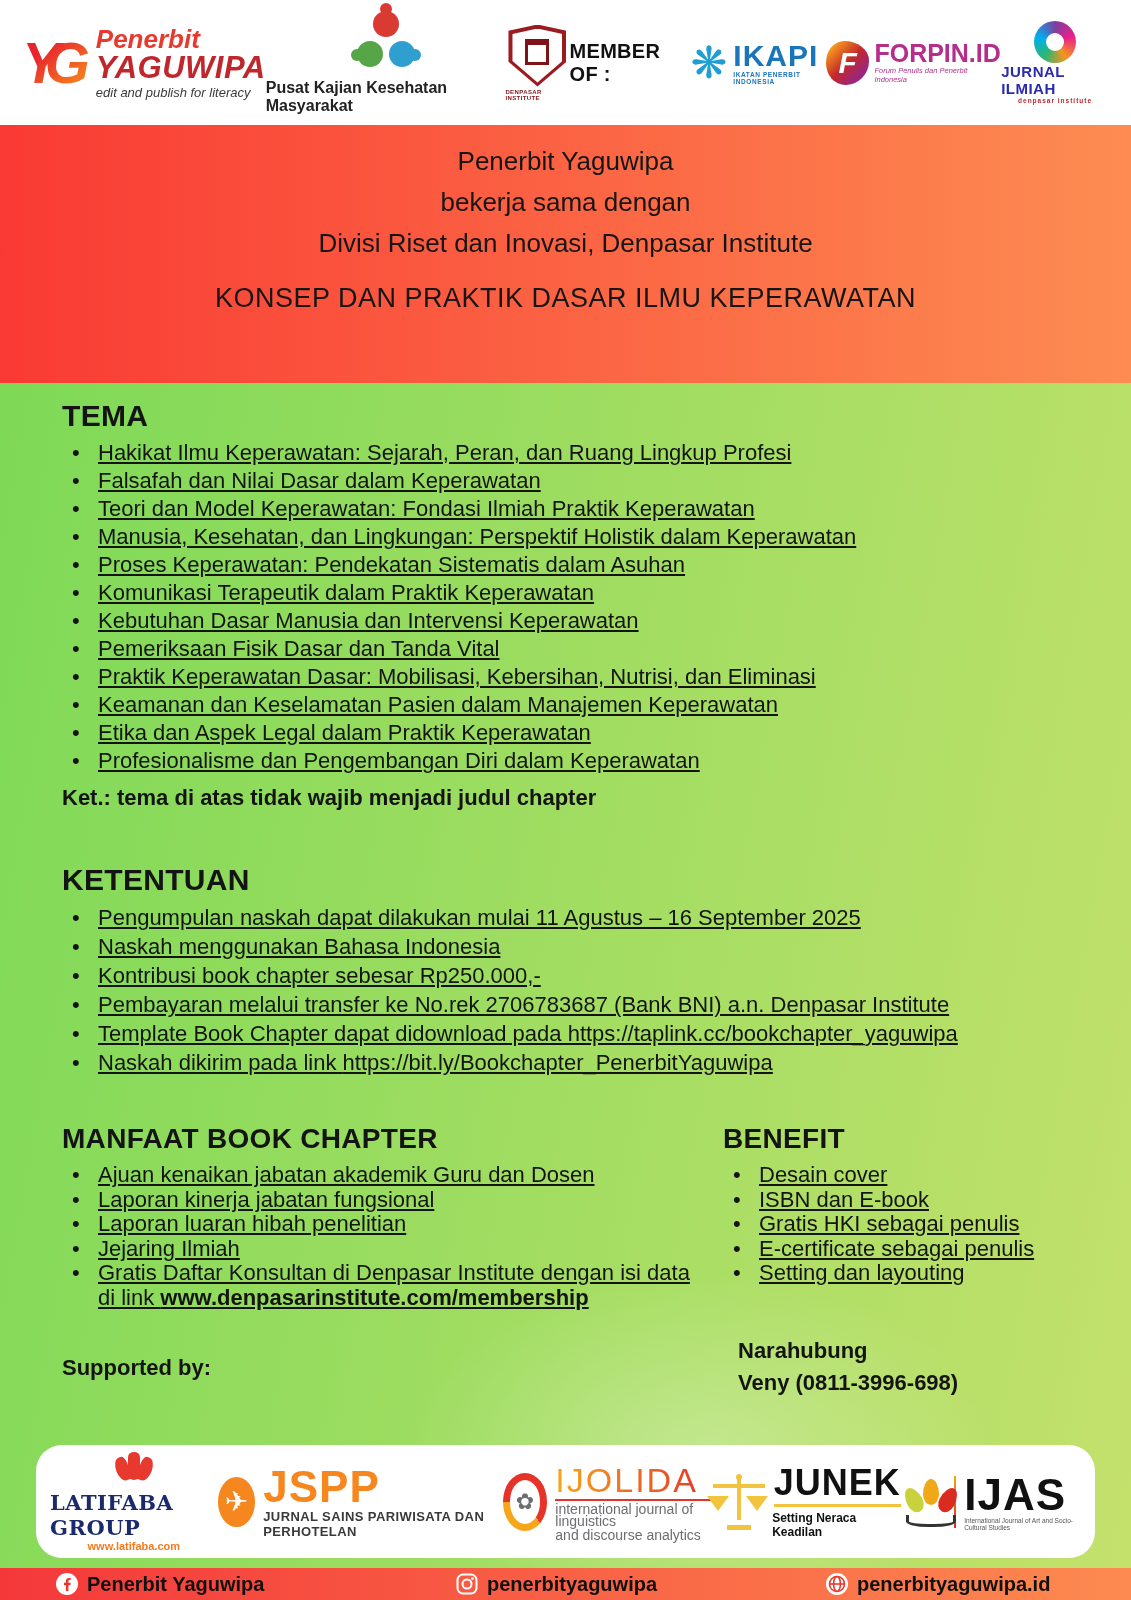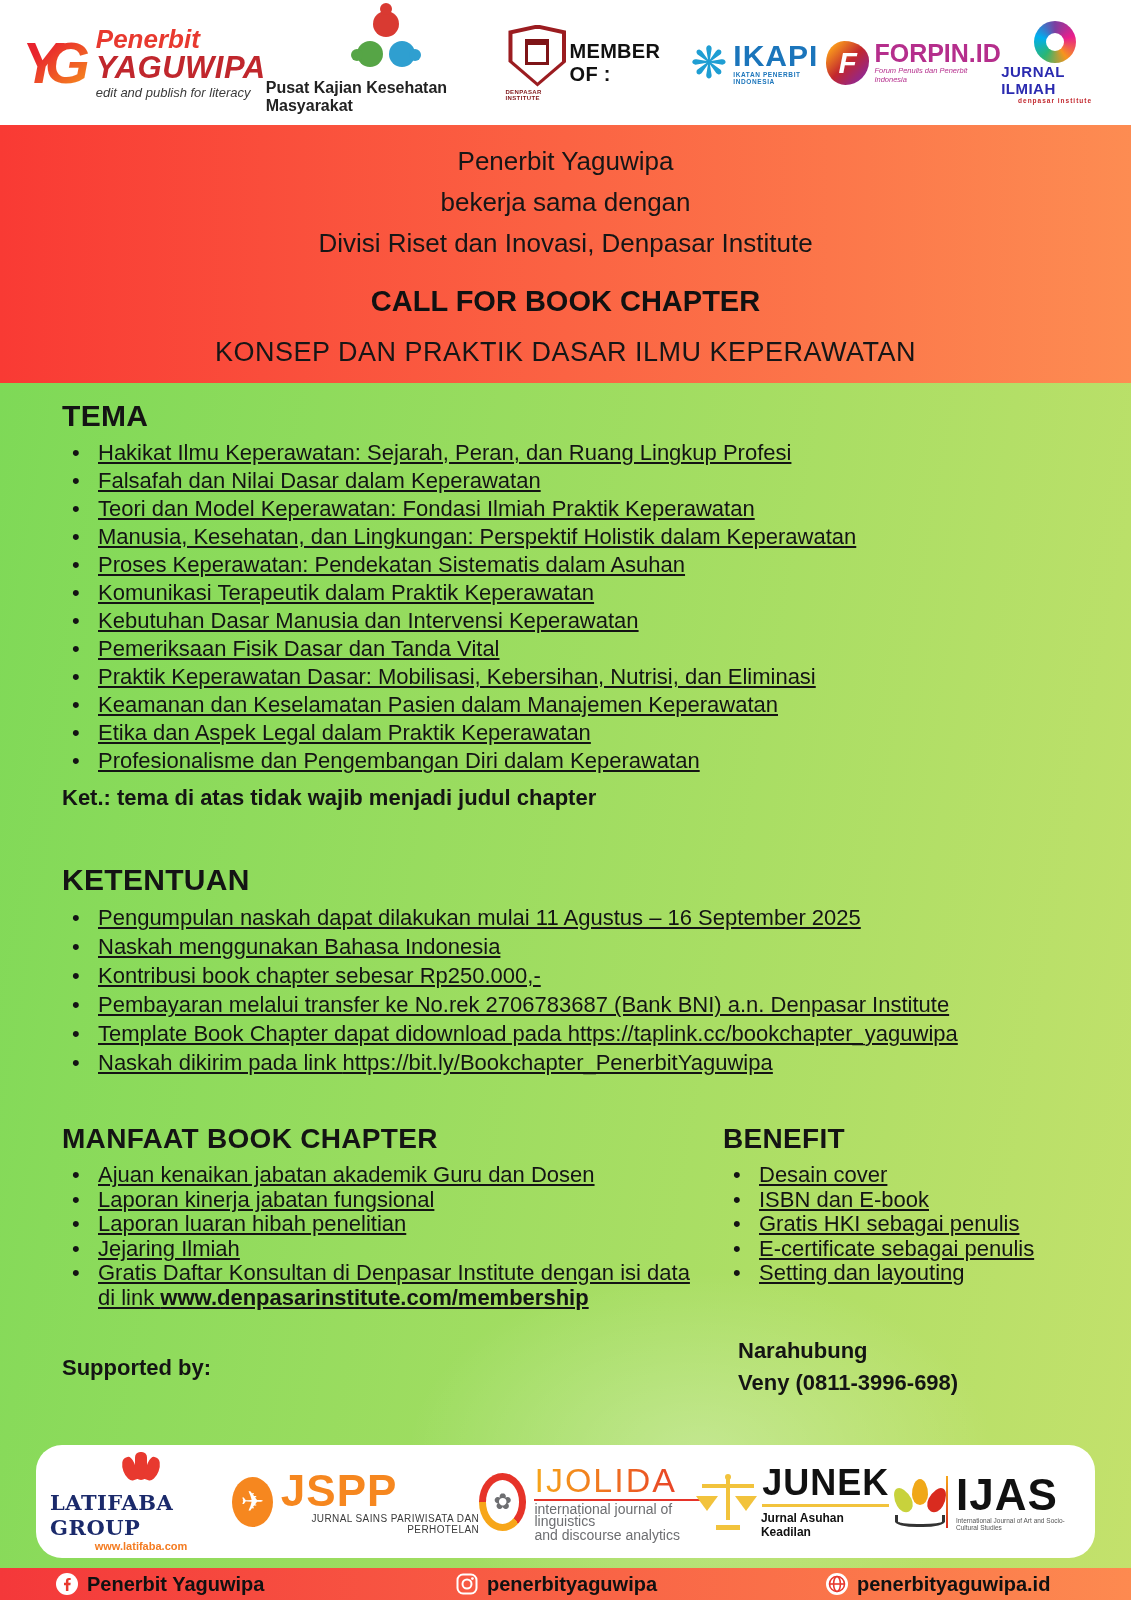--- a/index.html
+++ b/index.html
@@ -107,21 +107,21 @@
   .tulip .pc { left:14px; top:0; width:12px; height:28px; border-radius:6px 6px 7px 7px; }
   .tulip .pl { left:2px; top:5px; width:13px; height:24px; border-radius:60% 40% 10% 60%; transform:rotate(-20deg); }
   .tulip .pr { right:2px; top:5px; width:13px; height:24px; border-radius:40% 60% 60% 10%; transform:rotate(20deg); }
   .latifaba-name { font-family:"DejaVu Serif", serif; font-weight:700; font-size:21px; color:#1b2a6b; letter-spacing:.5px; }
   .latifaba-url { color:#f47b20; font-size:11px; font-weight:700; }
 
   .jspp-icon { width:50px; height:50px; border-radius:50%; background:#f6871f; color:#fff;
                display:flex; align-items:center; justify-content:center; font-size:28px; }
   .jspp-text { display:flex; flex-direction:column; }
   .jspp-name { color:#f6871f; font-weight:700; font-size:44px; line-height:1; letter-spacing:1px; }
-  .jspp-cap { color:#3a3a3a; font-weight:400; font-size:10px; letter-spacing:.4px;text-align:right; }
+  .jspp-cap { color:#3a3a3a; font-weight:700; font-size:13px; letter-spacing:.4px; }
 
   .ijolida-icon { position:relative; width:58px; height:58px; border-radius:50%;
                   background:conic-gradient(#e63329 0 40%, #f7a619 40% 75%, #e63329 75% 100%); }
   .ijolida-icon::after { content:""; position:absolute; inset:7px; background:#fff; border-radius:50%; }
   .ijolida-plant { position:absolute; inset:0; display:flex; align-items:center; justify-content:center;
                    font-size:22px; color:#6d6e71; z-index:1; }
   .ijolida-text { display:flex; flex-direction:column; }
   .ijolida-name { font-size:34px; line-height:1; letter-spacing:2px;
                   background:linear-gradient(90deg,#f7a619,#e63329);
                   -webkit-background-clip:text; background-clip:text; color:transparent;
@@ -215,21 +215,20 @@
       <span class="jurnal-icon"></span>
       <span class="jurnal-name">JURNAL ILMIAH</span>
       <span class="jurnal-cap">denpasar institute</span>
     </div>
   </div>
 
   <div class="banner">
     <div class="banner-line">Penerbit Yaguwipa</div>
     <div class="banner-line">bekerja sama dengan</div>
     <div class="banner-line">Divisi Riset dan Inovasi, Denpasar Institute</div>
-    <div class="banner-call">CALL FOR BOOK CHAPTER</div>
     <div class="banner-topic">KONSEP DAN PRAKTIK DASAR ILMU KEPERAWATAN</div>
   </div>
 
   <div class="green">
     <div class="content">
 
       <h2 class="sec">TEMA</h2>
       <ul class="blist">
         <li>Hakikat Ilmu Keperawatan: Sejarah, Peran, dan Ruang Lingkup Profesi</li>
         <li>Falsafah dan Nilai Dasar dalam Keperawatan</li>
@@ -328,21 +327,21 @@
       <span class="junek-icon">
         <span class="knob"></span>
           <span class="pole"></span>
           <span class="beam"></span>
         <span class="panl"></span>
           <span class="panr"></span>
           <span class="base"></span>
       </span>
       <span class="junek-text">
         <span class="junek-name">JUNEK</span>
-        <span class="junek-cap">Jurnal Asuhan Keadilan</span>
+        <span class="junek-cap">Setting Neraca Keadilan</span>
       </span>
     </div>
 
     <div class="sponsor">
       <span class="ijas-icon">
         <span class="lf l1"></span>
           <span class="lf l2"></span>
           <span class="lf l3"></span>
           <span class="book"></span>
       </span>

